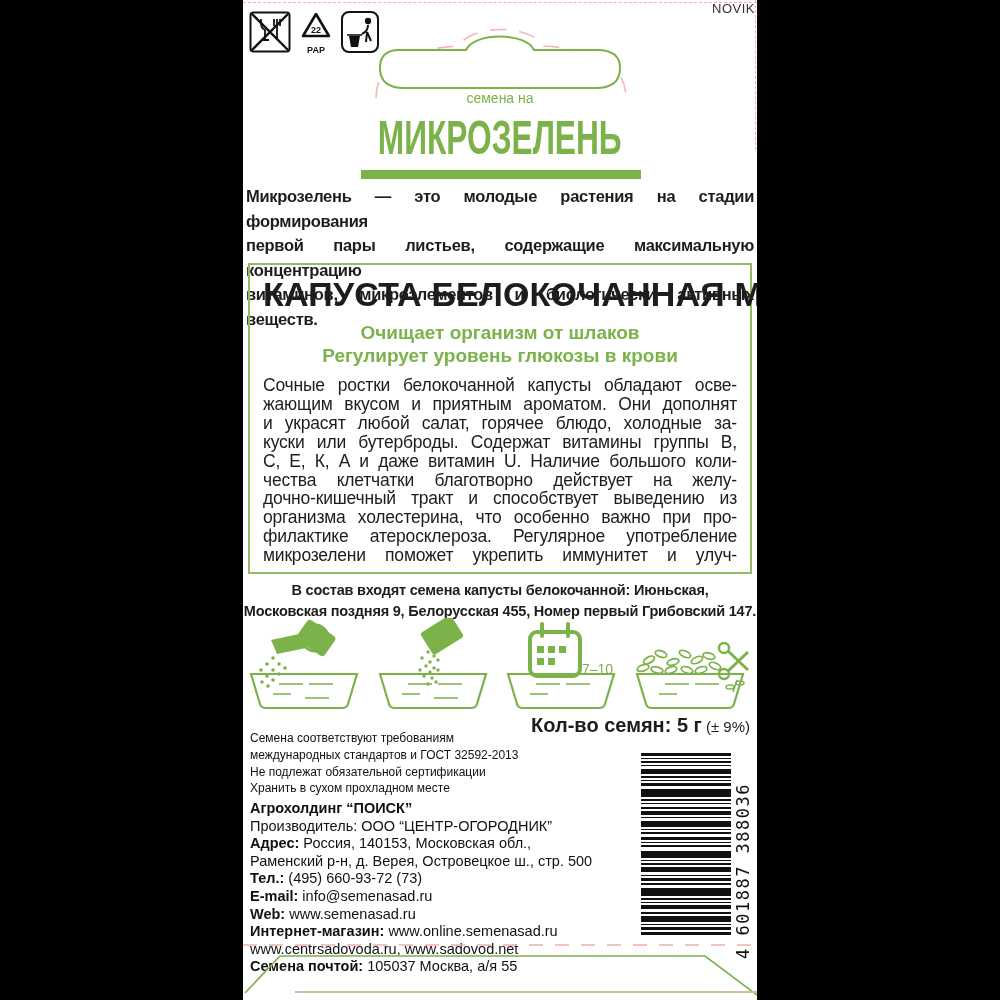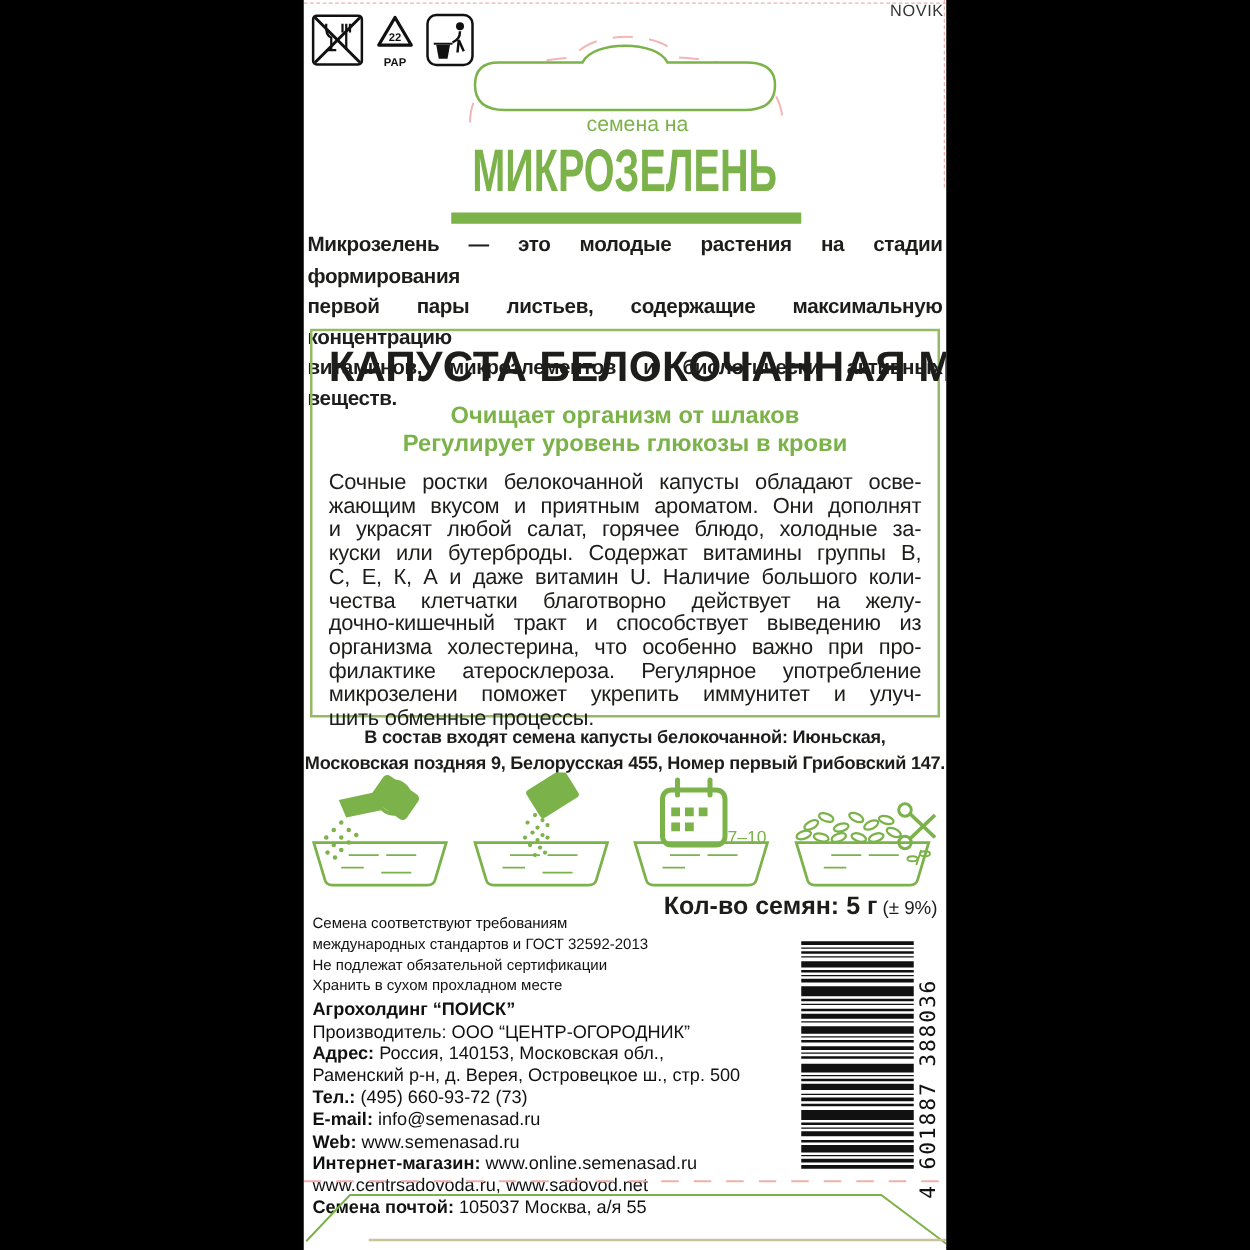--- a/index.html
+++ b/index.html
@@ -12,21 +12,21 @@
 
   .symbols{position:absolute;top:10px;left:5px;display:flex;gap:7px;align-items:flex-start;}
   .symbols svg{display:block;}
   .sym-text{font:bold 9px "Liberation Sans",sans-serif;fill:#111;}
 
   .novik{position:absolute;top:1px;right:2px;font-size:13px;color:#333;letter-spacing:.5px;}
 
   .hanger{position:absolute;top:22px;left:50%;margin-left:-131px;}
 
   .brand-small{position:absolute;top:90px;left:0;width:100%;text-align:center;
-               font-size:17px;color:#7bb249;padding-left:10px;}
+               font-size:14px;color:#7bb249;}
   .brand-big{position:absolute;top:110px;left:0;width:100%;text-align:center;white-space:nowrap;}
   .brand-big span{display:inline-block;font-size:48px;font-weight:bold;color:#7bb249;
                   letter-spacing:0;transform:scaleX(.66);transform-origin:center;}
   .brand-bar{position:absolute;top:170px;left:118px;width:280px;height:9px;background:#7bb249;}
 
   .intro{position:absolute;top:184px;left:3px;right:3px;font-weight:bold;font-size:16.5px;
          line-height:24.5px;letter-spacing:-.3px;}
   .jline{text-align:justify;text-align-last:justify;}
   .jlast{text-align:justify;text-align-last:left;}
 
@@ -119,21 +119,20 @@
         <div class="jline">Сочные ростки белокочанной капусты обладают осве-</div>
         <div class="jline">жающим вкусом и приятным ароматом. Они дополнят</div>
         <div class="jline">и украсят любой салат, горячее блюдо, холодные за-</div>
         <div class="jline">куски или бутерброды. Содержат витамины группы В,</div>
         <div class="jline">С, Е, К, А и даже витамин U. Наличие большого коли-</div>
         <div class="jline">чества клетчатки благотворно действует на желу-</div>
         <div class="jline">дочно-кишечный тракт и способствует выведению из</div>
         <div class="jline">организма холестерина, что особенно важно при про-</div>
         <div class="jline">филактике атеросклероза. Регулярное употребление</div>
         <div class="jline">микрозелени поможет укрепить иммунитет и улуч-</div>
-        <div class="jlast">шить обменные процессы.</div>
       </div>
     </div>
 
     <div class="composition">
       <div>В состав входят семена капусты белокочанной: Июньская,</div>
       <div>Московская поздняя 9, Белорусская 455, Номер первый Грибовский 147.</div>
     </div>
 
     <div class="howto">
       <svg width="122" height="96" viewBox="0 0 122 96">

